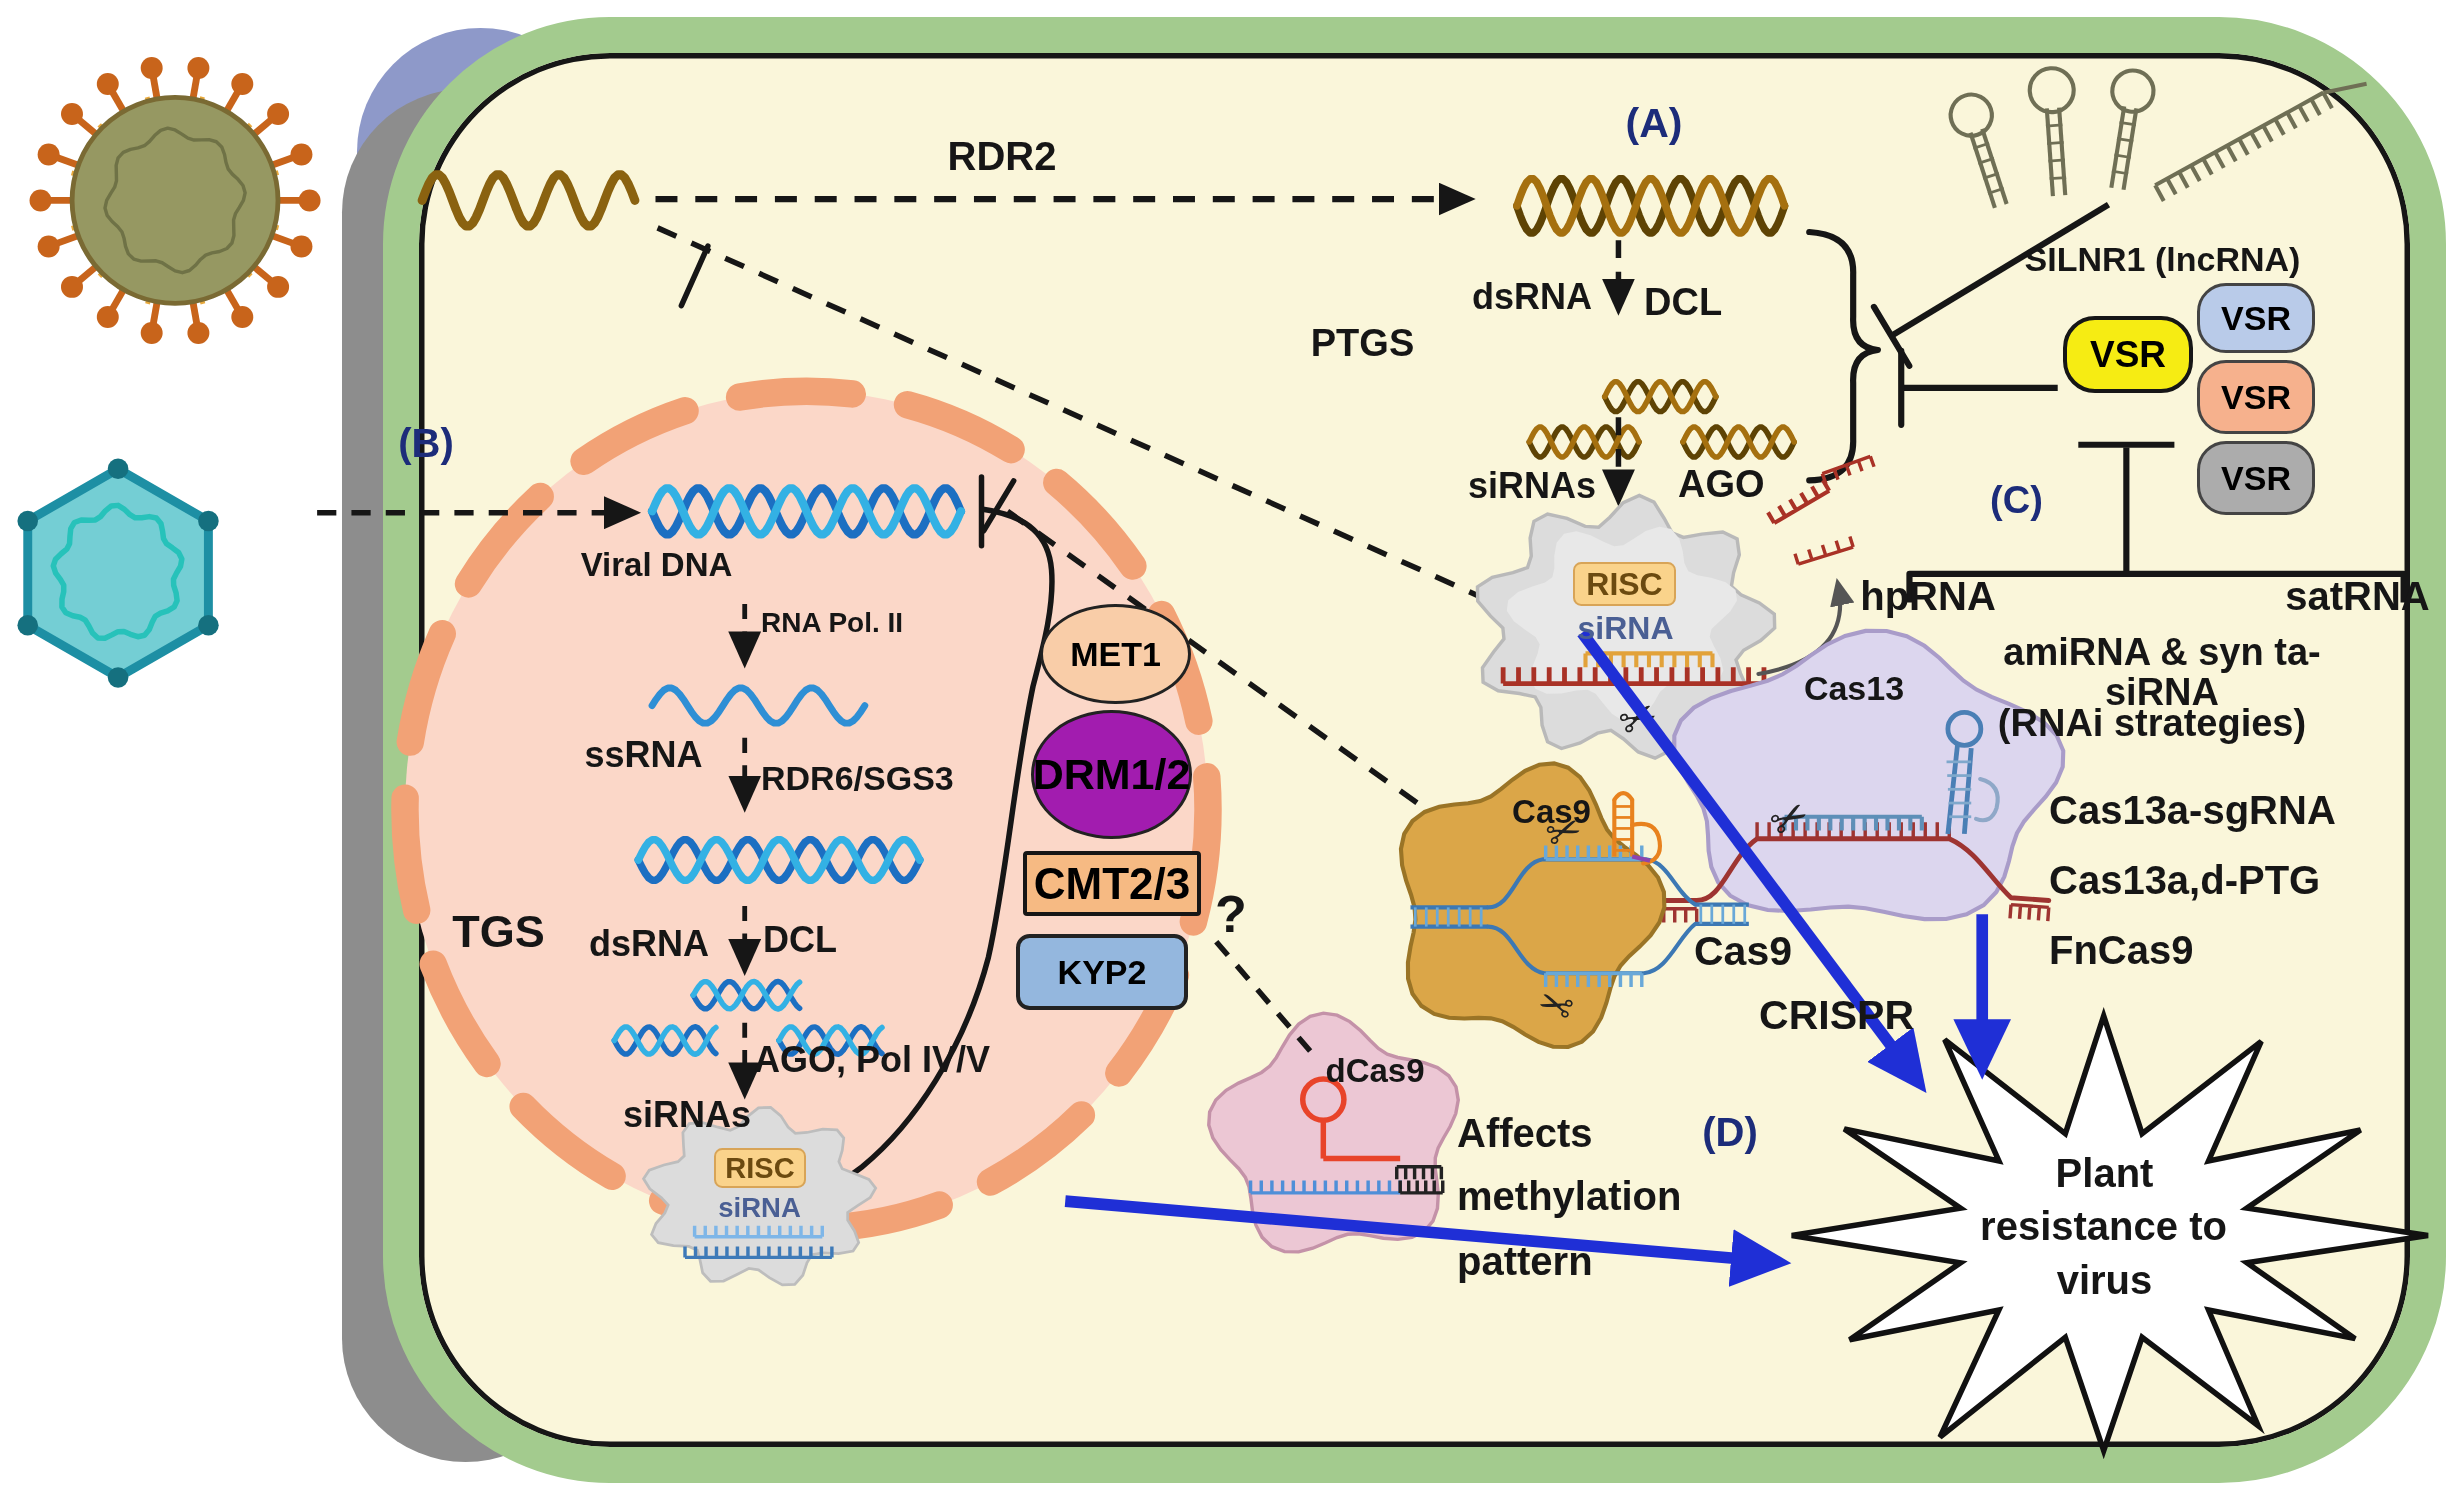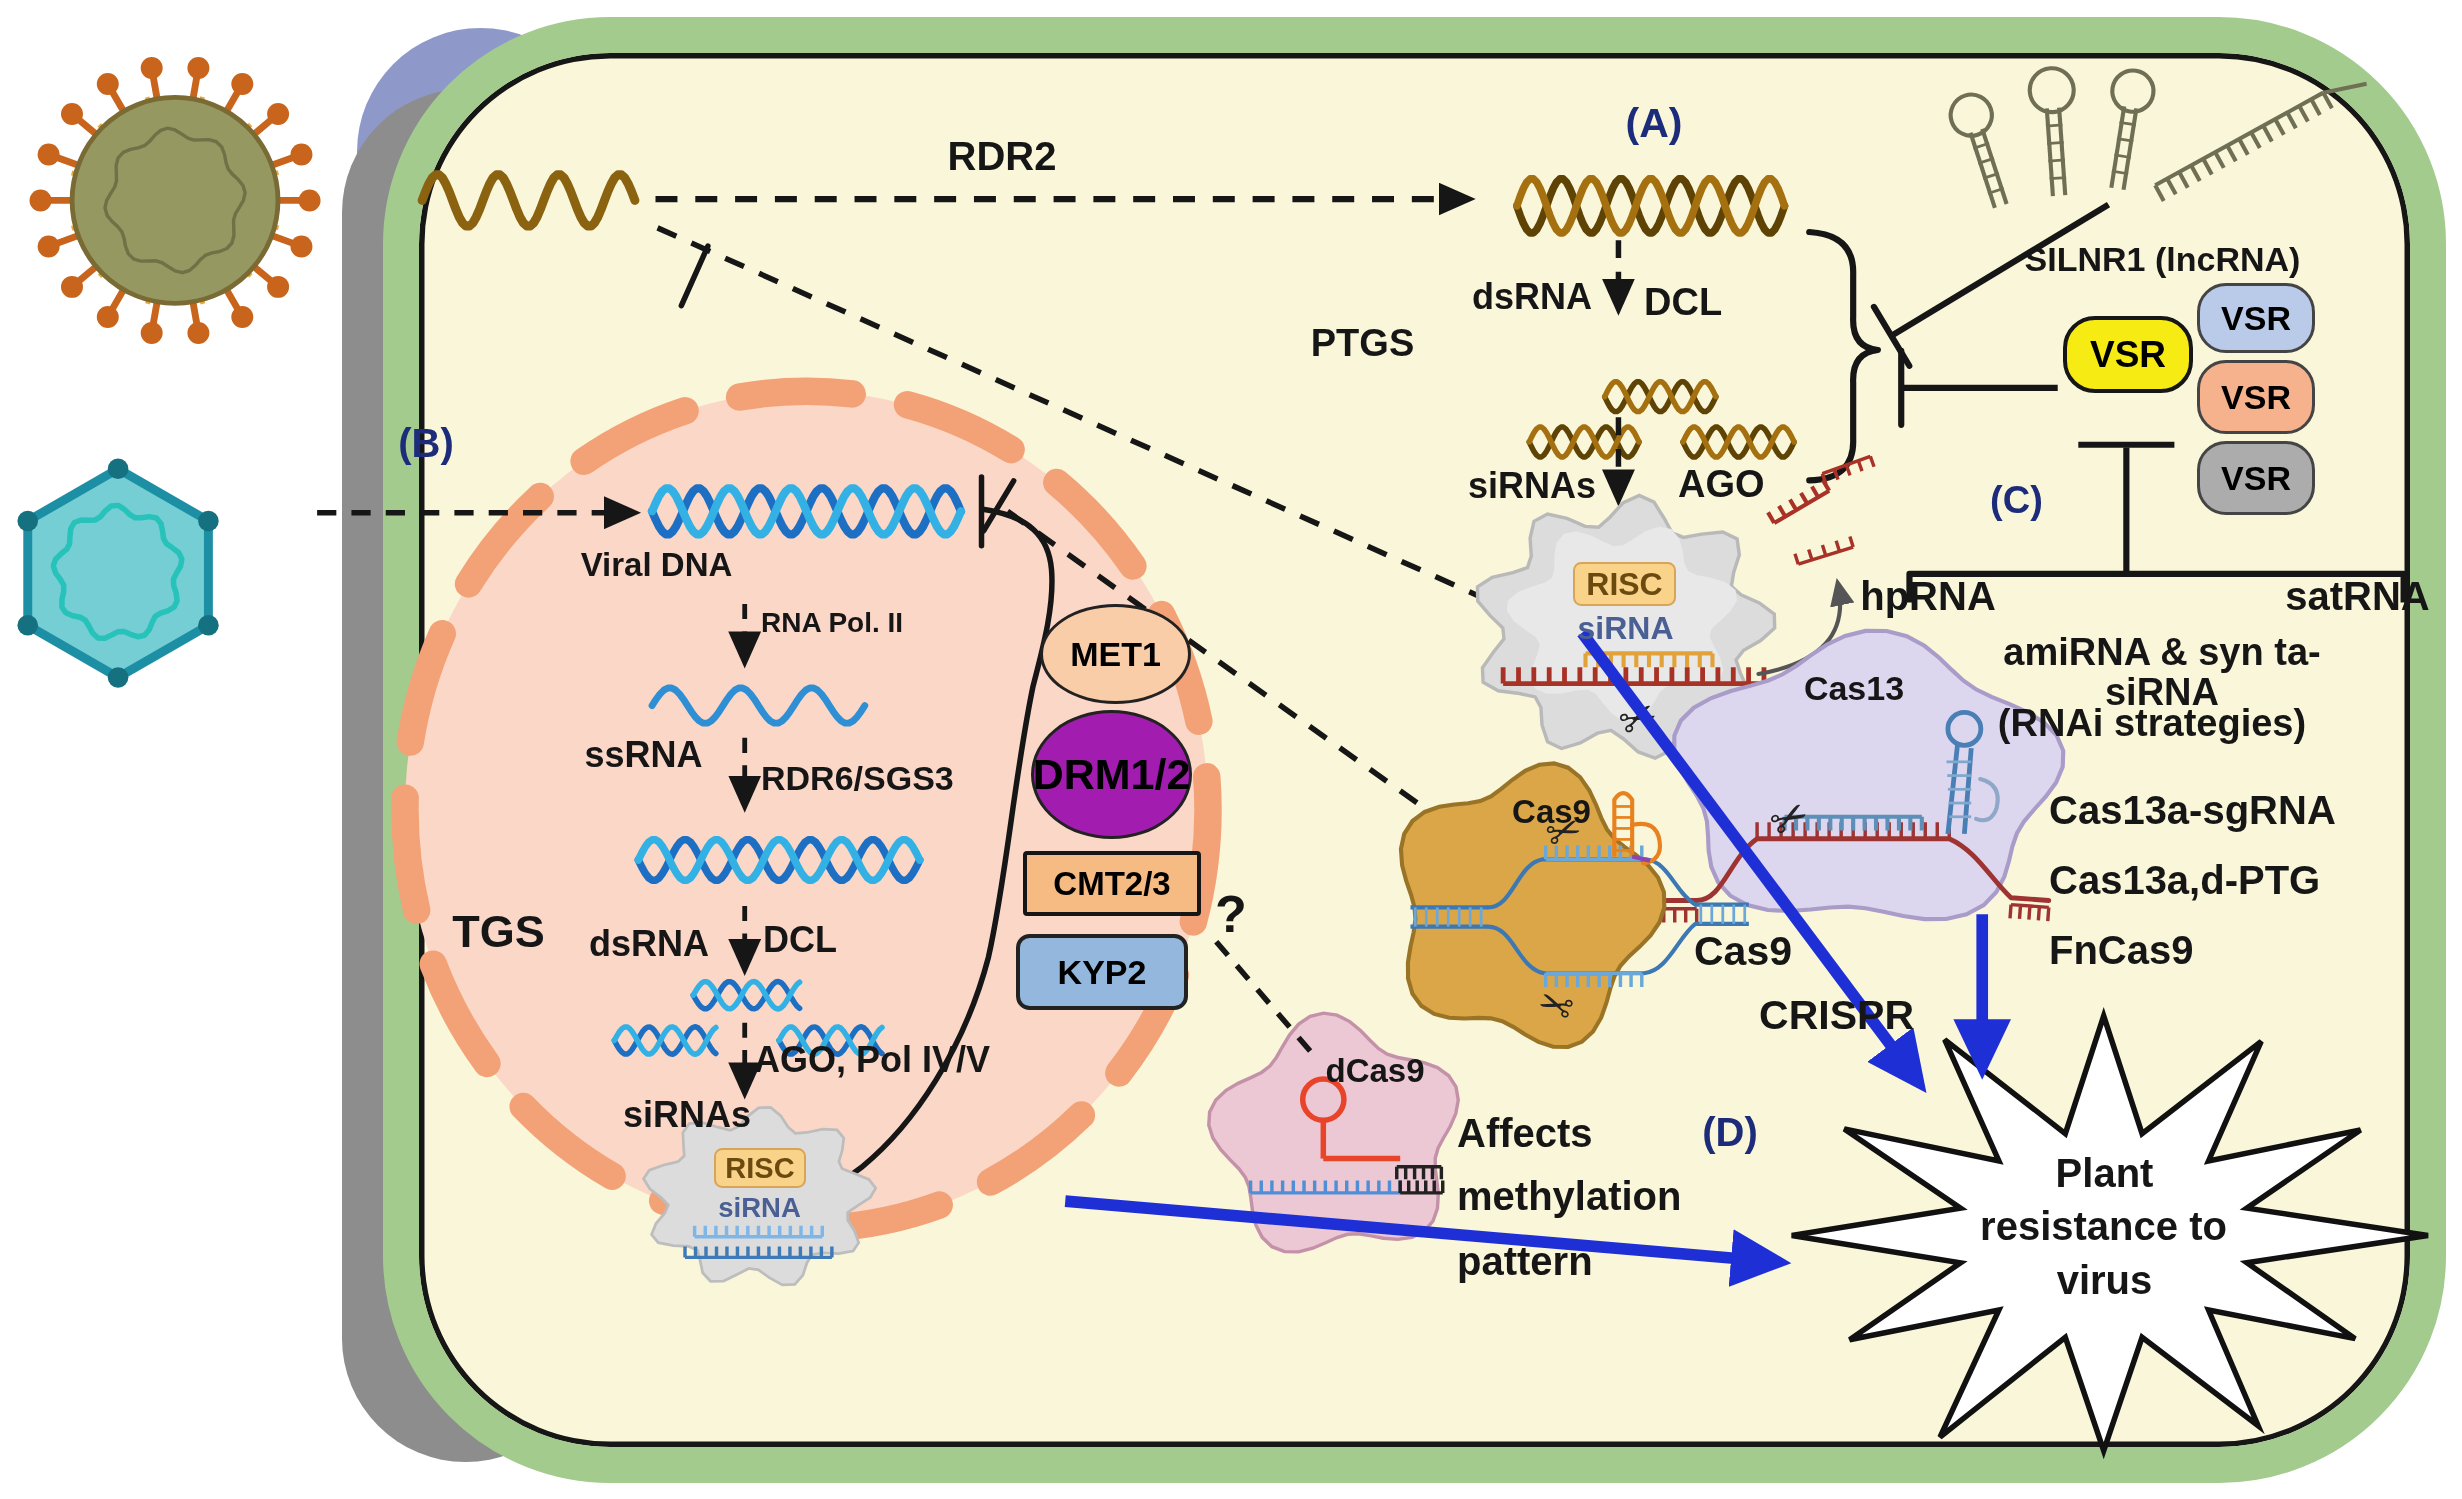--- a/index.html
+++ b/index.html
@@ -365,21 +365,21 @@
   <div class="lbl c" style="left:430px;top:908px;width:137px;font-size:45px;">TGS</div>
   <div class="lbl c" style="left:1200px;top:887px;width:62px;font-size:52px;">?</div>
 
   <div class="pill ell" style="left:1040px;top:604px;width:151px;height:100px;background:#F9CDA8;border:3.4px solid #222;font-size:34px;">
       <span>MET1</span>
     </div>
   <div class="pill ell" style="left:1031px;top:710px;width:161px;height:129px;background:#a21caf;border:3.4px solid #222;font-size:43px;flex-direction:row;">
       <span>DRM1</span>
       <span>/2</span>
     </div>
-  <div class="pill" style="left:1023px;top:851px;width:178px;height:65px;background:#F6BA83;border:4.1px solid #161616;border-radius:4.1px;font-size:33px;">
+  <div class="pill" style="left:1023px;top:851px;width:178px;height:65px;background:#F6BA83;border:4.1px solid #161616;border-radius:4.1px;font-size:44px;">
       <span>CMT2/3</span>
     </div>
   <div class="pill" style="left:1016px;top:934px;width:172px;height:76px;background:#94B7DE;border:4.1px solid #222;border-radius:13.7px;font-size:34px;">
       <span>KYP2</span>
     </div>
 
   <div class="pill" style="left:1573px;top:562px;width:103px;height:44px;background:#FAD38B;border:2.7px solid #D8A457;border-radius:8.2px;font-size:32px;color:#6b4a10;">
       <span>RISC</span>
     </div>
   <div class="lbl c" style="left:1569px;top:612px;width:113px;font-size:32px;color:#4A5F94;">siRNA</div>

